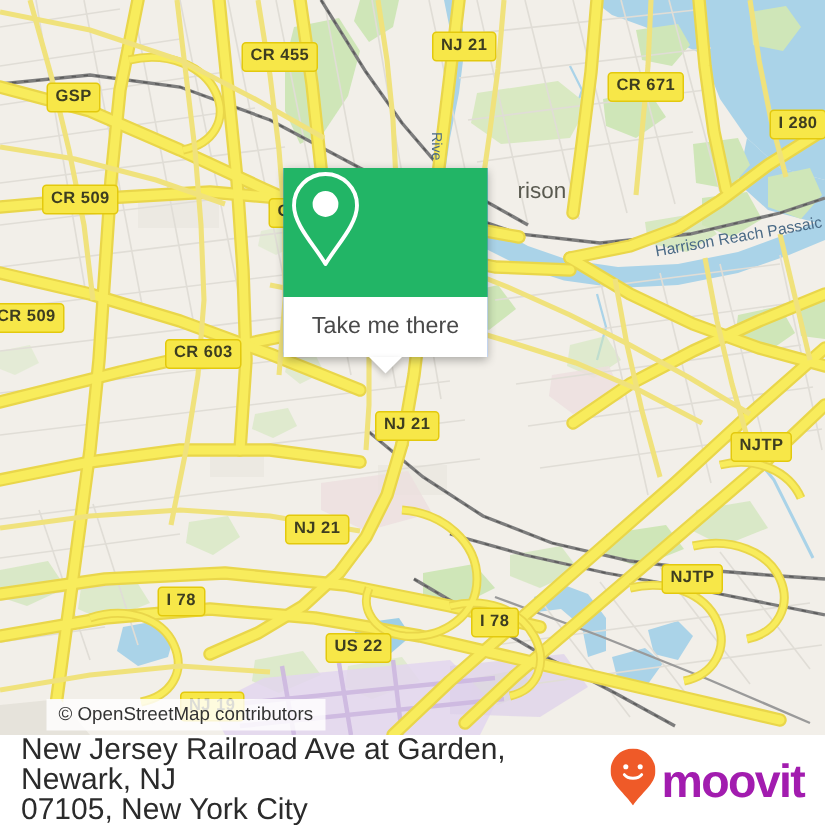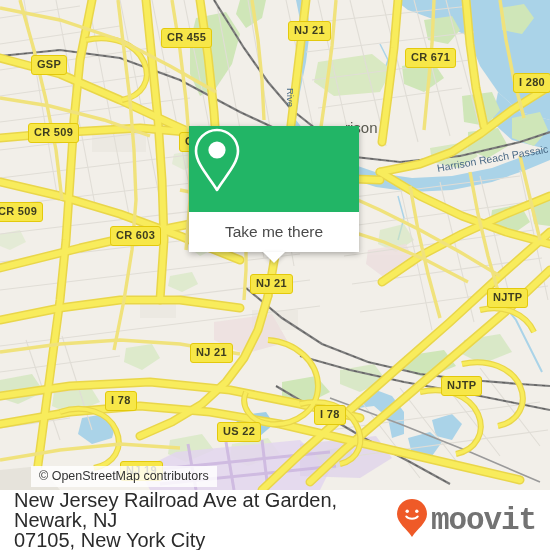--- a/index.html
+++ b/index.html
@@ -60,21 +60,21 @@
     background:rgba(255,255,255,.82);
     color:#333;font-size:12.5px;
     padding:3px 8px 4px 8px;
     white-space:nowrap;
     font-family:"Liberation Sans","DejaVu Sans",sans-serif;
     margin-left:31px;
   }
 
   
   .card{
-    position:absolute;left:189px;top:126px;width:170px;
+    position:absolute;left:189px;top:112px;width:136px;
     box-shadow:0 2px 6px rgba(0,0,0,.30);
     background:#3b82f6;
   }
   .card-top{
     background:#22b566;height:86px;
     display:flex;align-items:center;justify-content:center;
   }
   .card-btn{
     background:#fff;height:40px;
     display:flex;align-items:center;justify-content:center;
@@ -97,22 +97,22 @@
     background:#fff;display:flex;align-items:center;
     box-sizing:border-box;padding:0 14px 0 14px;
   }
   .footer-addr{
     flex:1;color:#2b2b2b;font-size:20px;line-height:20px;
     font-family:"Liberation Sans","DejaVu Sans",sans-serif;
     padding-right:8px;
   }
   .brand{display:flex;align-items:center;gap:4px;}
   .brand-word{
-    color:#737373;font-size:31px;font-weight:bold;letter-spacing:-1.1px;
-    font-family:Liberation Mono, monospace;
+    color:#a21caf;font-size:31px;font-weight:bold;letter-spacing:-1.1px;
+    font-family:Liberation Sans, sans-serif;
     line-height:1;
   }
   .footer-watermark{
     position:absolute;left:0;top:490px;width:550px;height:60px;
     opacity:.35;pointer-events:none;
   }
 </style>
 </head>
 <body>
 

